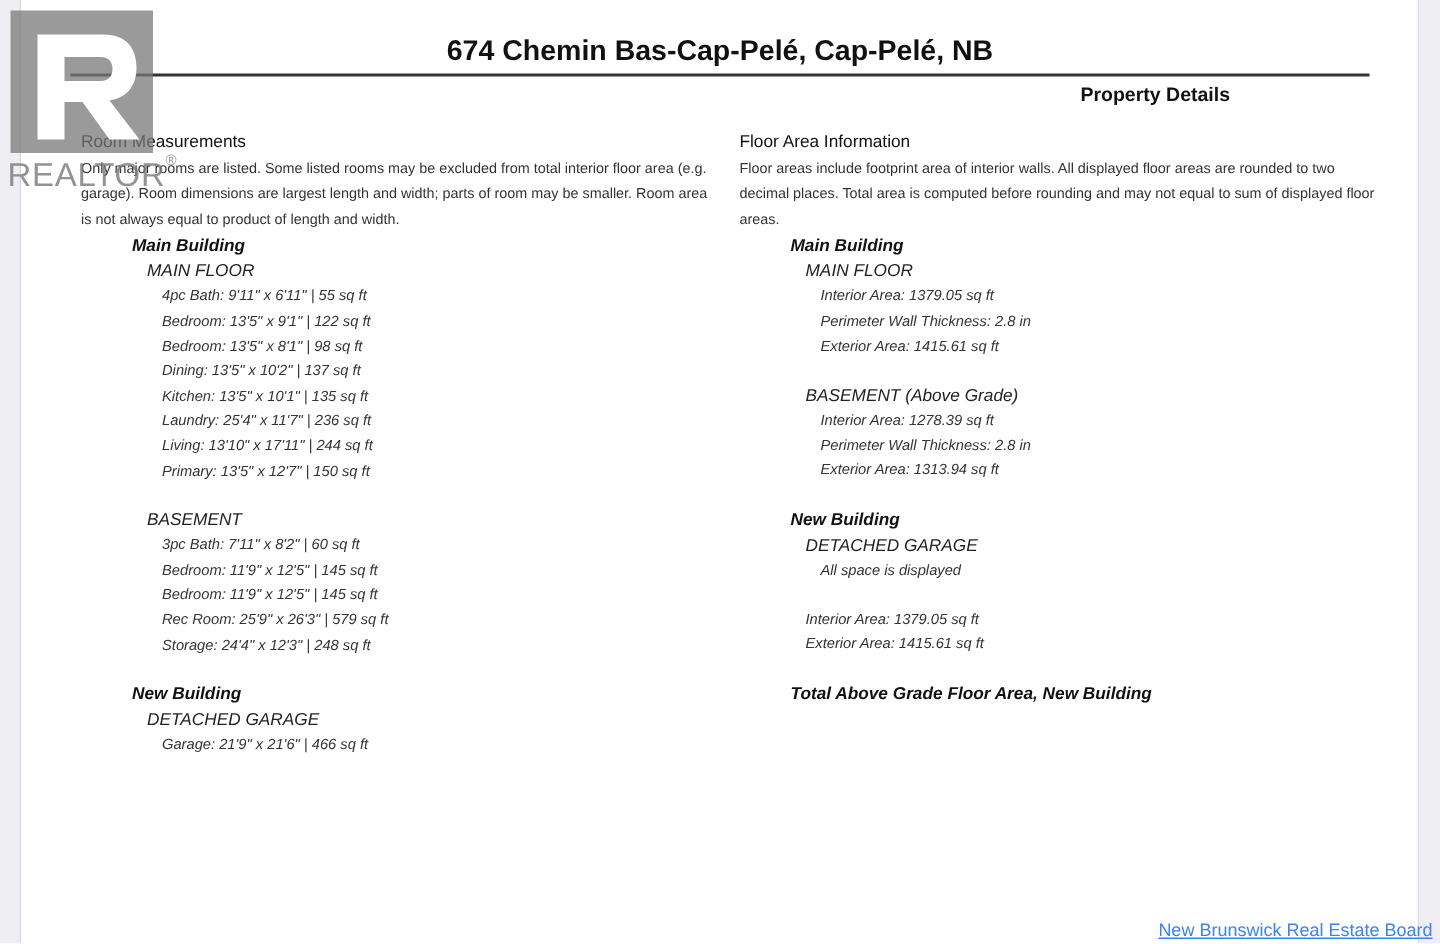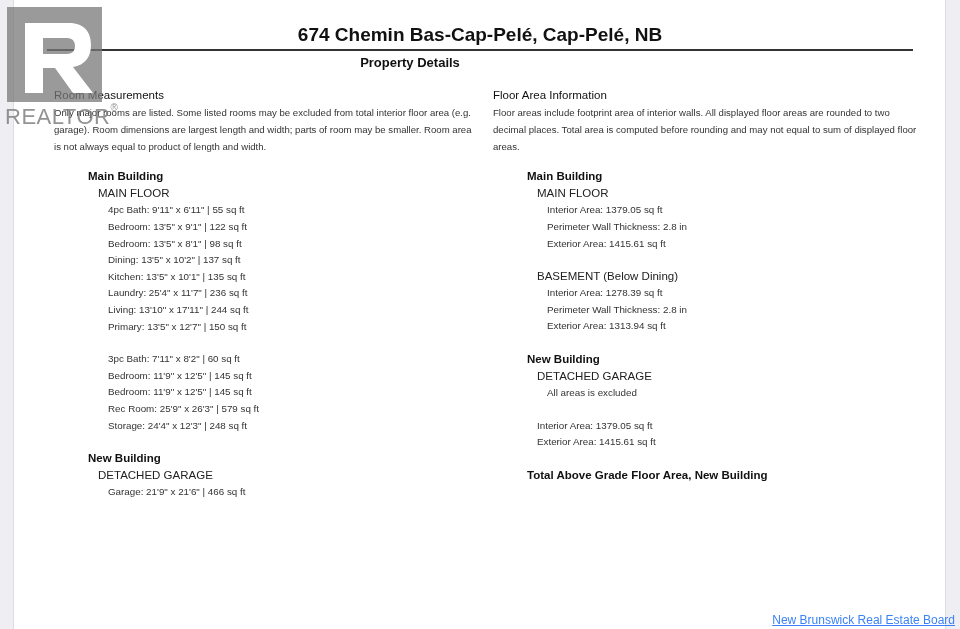--- a/index.html
+++ b/index.html
@@ -6,30 +6,30 @@
     html, body { width: 960px; height: 629px; overflow: hidden; background: #ffffff; }
     body { font-family: "Liberation Sans", sans-serif; color: #222; position: relative; }
 
     .edge-left { position: absolute; left: 0; top: 0; width: 14px; height: 629px; background: #efeff3; border-right: 1px solid #dcdce2; }
     .edge-right { position: absolute; right: 0; top: 0; width: 15px; height: 629px; background: #efeff3; border-left: 1px solid #dcdce2; }
 
     .page { position: absolute; left: 14px; top: 0; width: 931px; height: 629px; background: #fff; }
 
     .title { position: absolute; left: 0; width: 960px; top: 24px; text-align: center; font-size: 19px; font-weight: bold; color: #111; }
     .rule { position: absolute; left: 47px; top: 49px; width: 866px; height: 2px; background: #333; }
-    .subtitle { position: absolute; left: 0; width: 820px; top: 55px; text-align: center; font-size: 13px; font-weight: bold; color: #111; }
+    .subtitle { position: absolute; left: 0; width: 820px; top: 55px; text-align: right; font-size: 13px; font-weight: bold; color: #111; }
 
     .col { position: absolute; top: 89px; }
     .col.left { left: 54px; width: 420px; }
     .col.right { left: 493px; width: 430px; }
 
     .sec-head { font-size: 11.5px; font-weight: normal; color: #111; height: 16px; }
     .sec-desc { font-size: 9.6px; line-height: 16.8px; color: #333; }
 
-    .building { margin-top: 13px; }
+    .building { margin-top: 1px; font-style: italic; }
     .b-head { font-size: 11.5px; font-weight: bold; color: #111; height: 17px; line-height: 17px; }
     .floor-head { font-size: 11.5px; color: #222; height: 17px; line-height: 17px; padding-left: 10px; }
     .item { font-size: 9.8px; color: #333; height: 16.6px; line-height: 16.6px; padding-left: 20px; }
     .item.lvl2 { padding-left: 10px; }
     .gap { height: 16px; }
 
     .left .building { margin-left: 34px; }
     .right .building { margin-left: 34px; }
 
     .footer { position: absolute; right: 5px; top: 613px; font-size: 12px; color: #3b82f6; text-decoration: underline; }
@@ -60,20 +60,21 @@
     <div class="floor-head">MAIN FLOOR</div>
     <div class="item">4pc Bath: 9'11" x 6'11" | 55 sq ft</div>
     <div class="item">Bedroom: 13'5" x 9'1" | 122 sq ft</div>
     <div class="item">Bedroom: 13'5" x 8'1" | 98 sq ft</div>
     <div class="item">Dining: 13'5" x 10'2" | 137 sq ft</div>
     <div class="item">Kitchen: 13'5" x 10'1" | 135 sq ft</div>
     <div class="item">Laundry: 25'4" x 11'7" | 236 sq ft</div>
     <div class="item">Living: 13'10" x 17'11" | 244 sq ft</div>
     <div class="item">Primary: 13'5" x 12'7" | 150 sq ft</div>
     <div class="gap"></div>
+    <div class="floor-head">BASEMENT</div>
     <div class="item">3pc Bath: 7'11" x 8'2" | 60 sq ft</div>
     <div class="item">Bedroom: 11'9" x 12'5" | 145 sq ft</div>
     <div class="item">Bedroom: 11'9" x 12'5" | 145 sq ft</div>
     <div class="item">Rec Room: 25'9" x 26'3" | 579 sq ft</div>
     <div class="item">Storage: 24'4" x 12'3" | 248 sq ft</div>
     <div class="gap"></div>
     <div class="b-head">New Building</div>
     <div class="floor-head">DETACHED GARAGE</div>
     <div class="item">Garage: 21'9" x 21'6" | 466 sq ft</div>
   </div>
@@ -83,28 +84,28 @@
   <div class="sec-head">Floor Area Information</div>
   <div class="sec-desc">Floor areas include footprint area of interior walls. All displayed floor areas are rounded to two decimal places. Total area is computed before rounding and may not equal to sum of displayed floor areas.</div>
 
   <div class="building">
     <div class="b-head">Main Building</div>
     <div class="floor-head">MAIN FLOOR</div>
     <div class="item">Interior Area: 1379.05 sq ft</div>
     <div class="item">Perimeter Wall Thickness: 2.8 in</div>
     <div class="item">Exterior Area: 1415.61 sq ft</div>
     <div class="gap"></div>
-    <div class="floor-head">BASEMENT (Below Dining)</div>
+    <div class="floor-head">BASEMENT (Above Grade)</div>
     <div class="item">Interior Area: 1278.39 sq ft</div>
     <div class="item">Perimeter Wall Thickness: 2.8 in</div>
     <div class="item">Exterior Area: 1313.94 sq ft</div>
     <div class="gap"></div>
     <div class="b-head">New Building</div>
     <div class="floor-head">DETACHED GARAGE</div>
-    <div class="item">All areas is excluded</div>
+    <div class="item">All space is displayed</div>
     <div class="gap"></div>
     <div class="item lvl2">Interior Area: 1379.05 sq ft</div>
     <div class="item lvl2">Exterior Area: 1415.61 sq ft</div>
     <div class="gap"></div>
     <div class="b-head">Total Above Grade Floor Area, New Building</div>
   </div>
 </div>
 
 <div class="logo">
   <svg width="95" height="95" viewBox="0 0 95 95">

